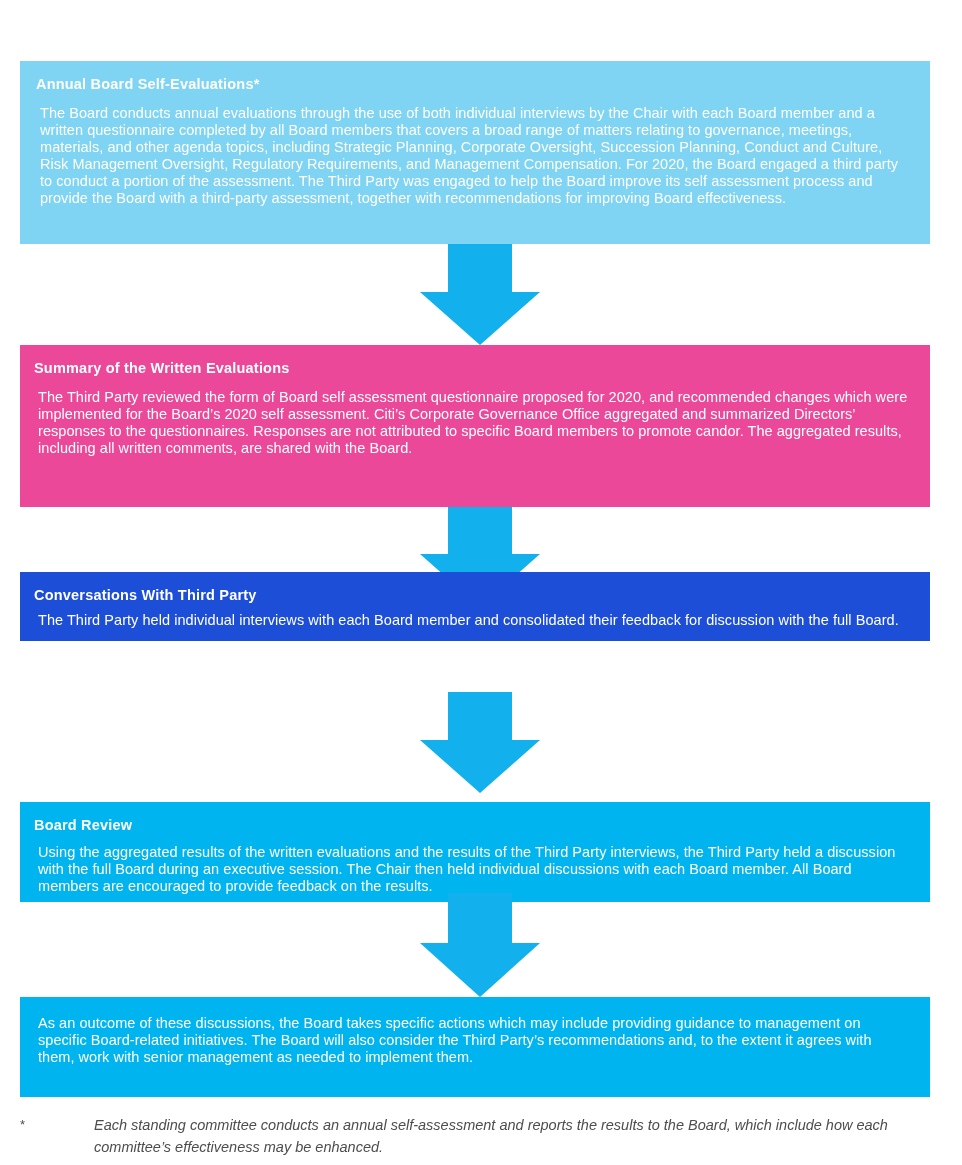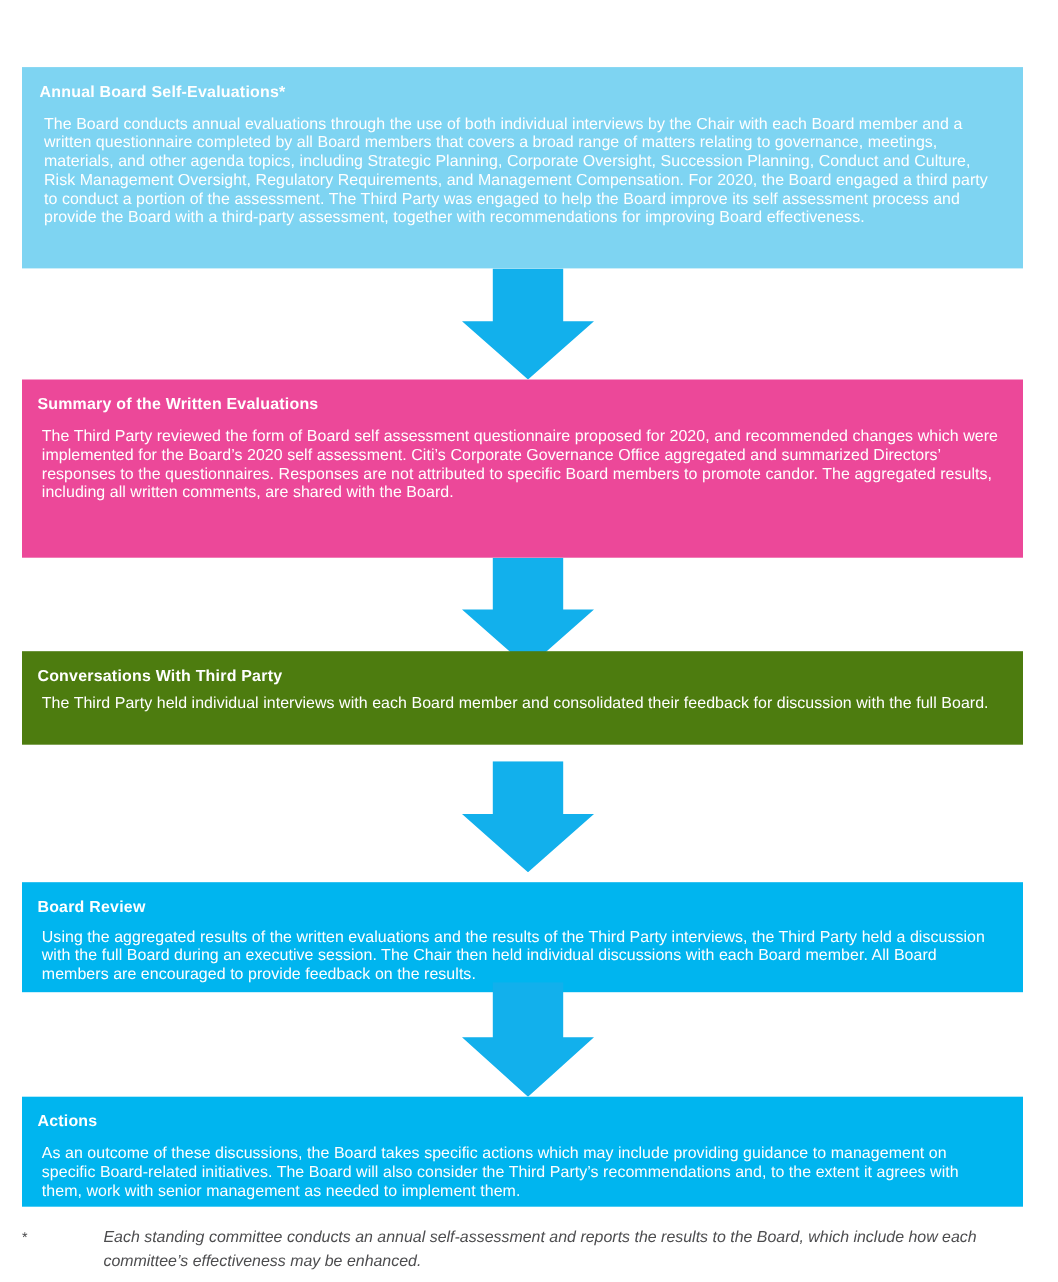--- a/index.html
+++ b/index.html
@@ -55,21 +55,21 @@
     font-size: 14.5px;
     font-weight: normal;
     line-height: 17px;
     letter-spacing: 0.05px;
     margin: 4px;
   }
 
   
   #box-1 { top: 61px;   height: 183px; background: #7ed4f2; padding-left: 16px; }
   #box-2 { top: 345px;  height: 162px; background: #ec4899; }
-  #box-3 { top: 592px;  height: 85px;  background: #4d7c0f; }
+  #box-3 { top: 572px;  height: 69px;  background: #1d4ed8; }
   #box-4 { top: 802px;  height: 100px; background: #00b5ef; }
   #box-5 { top: 997px;  height: 100px; background: #00b5ef; }
 
   #box-3 .box-title { margin-bottom: 8px; }
   #box-4 .box-title { margin-bottom: 10px; }
   #box-5 .box-title { margin-bottom: 12px; }
 
   
   .flow-arrow {
     position: absolute;
@@ -153,21 +153,20 @@
     <p class="box-body">Using the aggregated results of the written evaluations and the results of the Third Party interviews, the Third Party held a discussion with the full Board during an executive session. The Chair then held individual discussions with each Board member. All Board members are encouraged to provide feedback on the results.</p>
   </section>
 
   <div class="flow-arrow" id="arrow-4">
     <svg viewBox="0 0 120 104" preserveAspectRatio="none" aria-hidden="true">
       <polygon points="28,0 92,0 92,50 120,50 60,104 0,50 28,50" fill="#12b0ec"></polygon>
     </svg>
   </div>
 
   <section class="flow-box" id="box-5">
-    <div class="box-title">Actions</div>
     <p class="box-body">As an outcome of these discussions, the Board takes specific actions which may include providing guidance to management on specific Board-related initiatives. The Board will also consider the Third Party’s recommendations and, to the extent it agrees with them, work with senior management as needed to implement them.</p>
   </section>
 
   <div class="footnote">
     <span class="footnote-marker">*</span>
     <span class="footnote-text">Each standing committee conducts an annual self-assessment and reports the results to the Board, which include how each committee’s effectiveness may be enhanced.</span>
   </div>
 
 </div>
 

